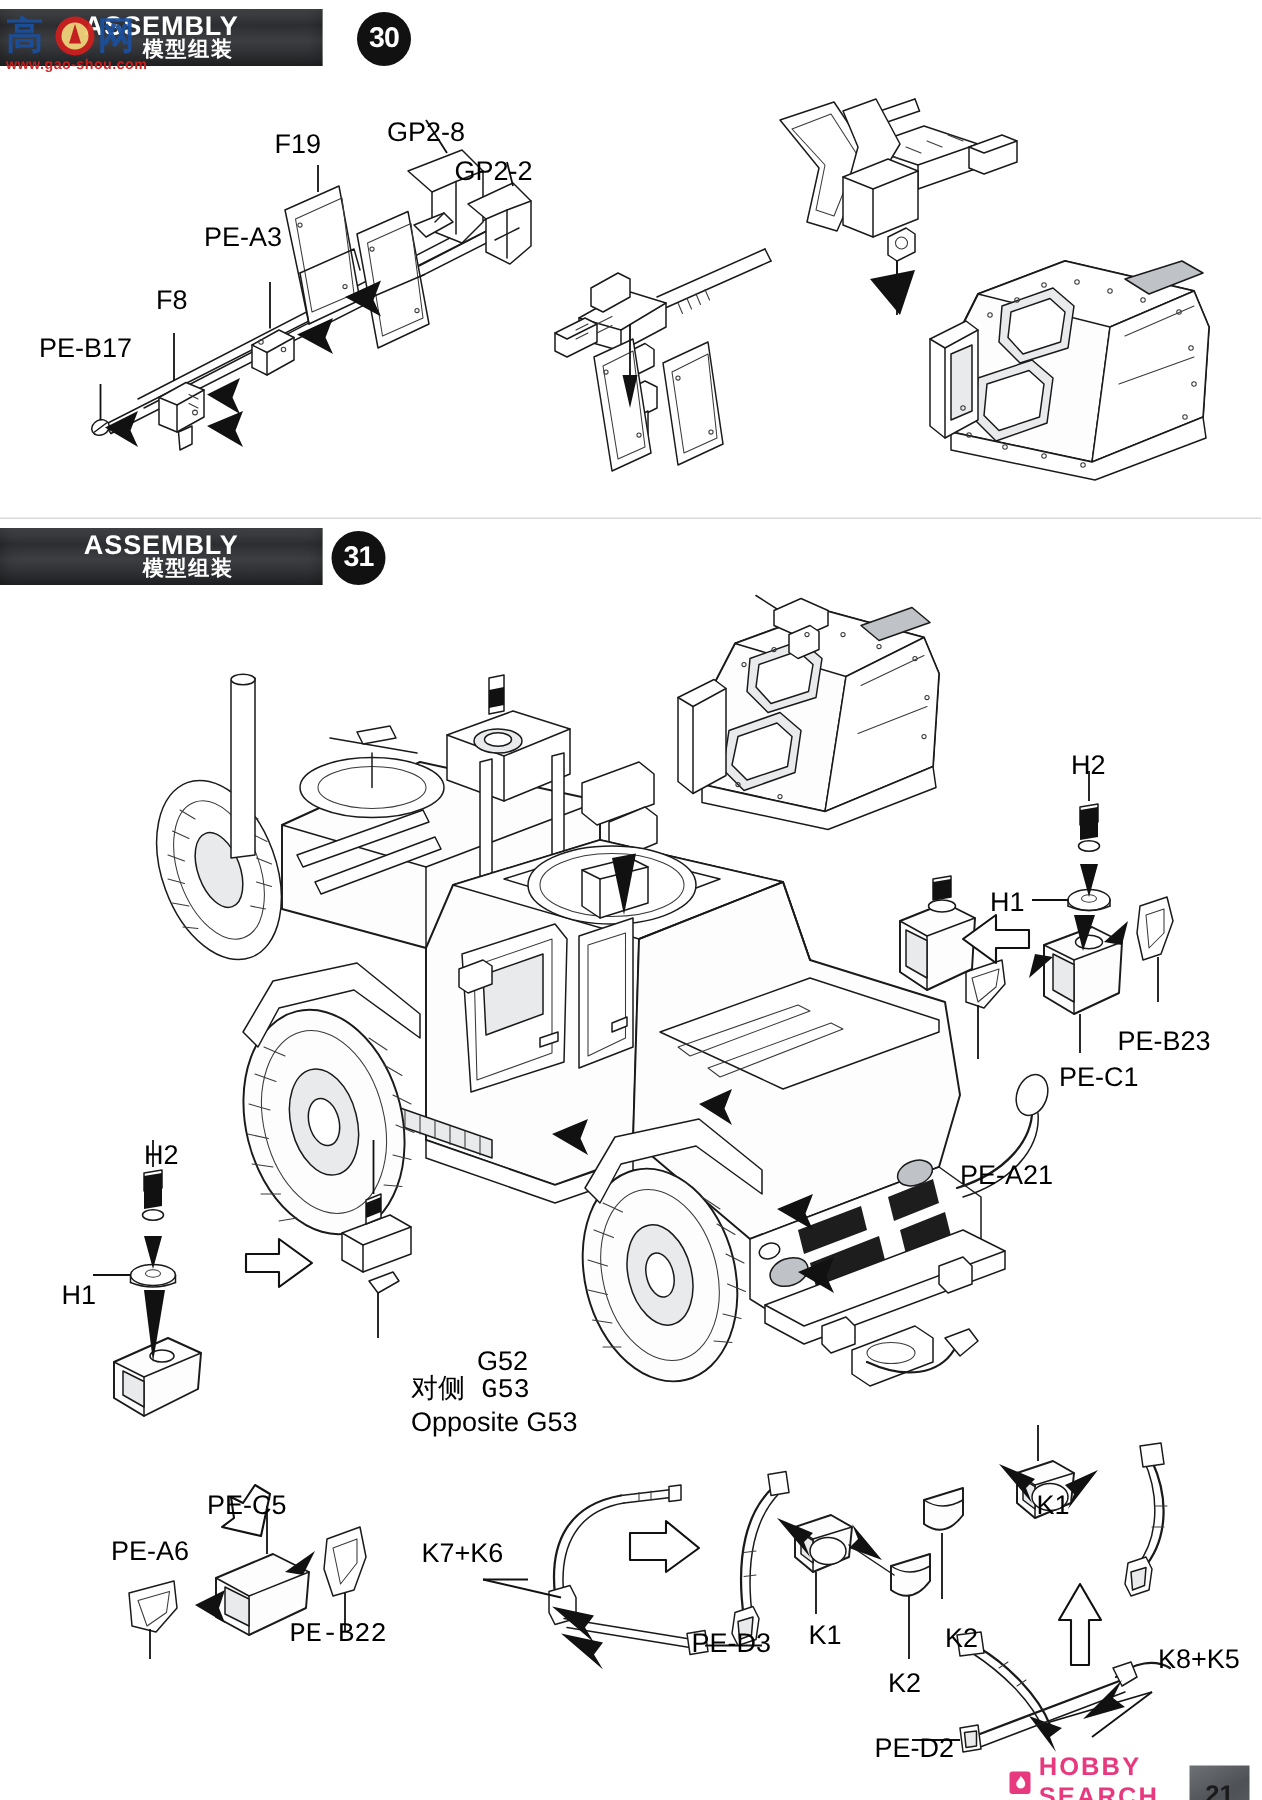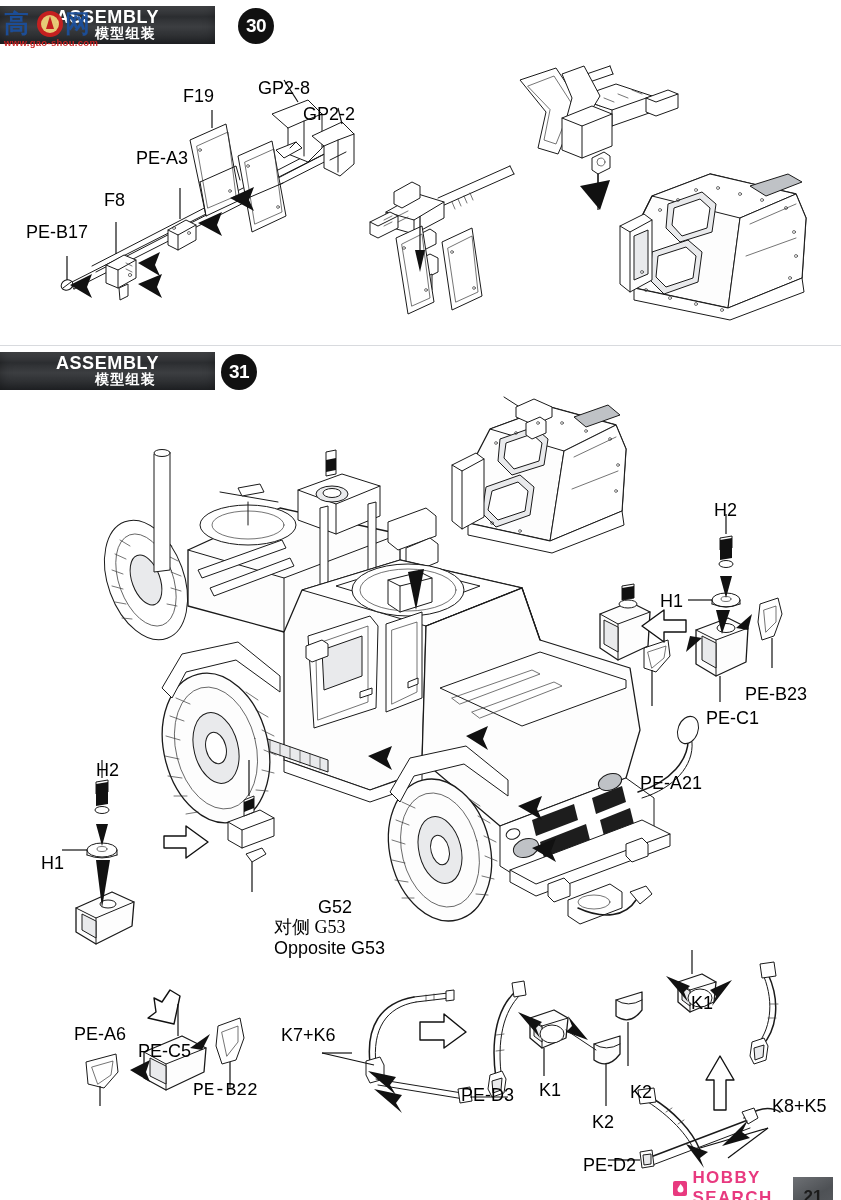--- a/index.html
+++ b/index.html
@@ -56,21 +56,21 @@
     display:flex;align-items:center;justify-content:center;margin-top:20px;
   }
   .pagebox span{color:#1b1b1b;font-weight:bold;font-size:17px;}
 
   
   .lbl{
     position:absolute;font-size:18px;font-weight:400;color:#000;
     white-space:nowrap;line-height:1.18;z-index:5;
     font-family:"Liberation Sans",sans-serif;
   }
-  .lbl.cjk{font-family:Liberation Serif, serif;}
+  .lbl.cjk{font-family:Liberation Mono, monospace;}
   .lbl.multi{line-height:1.30;}
 
   
   .art{position:absolute;z-index:2;}
   svg{display:block;overflow:visible;}
   .ln{fill:none;stroke:#1a1a1a;stroke-width:1;stroke-linejoin:round;stroke-linecap:round;}
   .ln2{fill:none;stroke:#1a1a1a;stroke-width:1.5;stroke-linejoin:round;stroke-linecap:round;}
   .lnt{fill:none;stroke:#3a3a3a;stroke-width:.7;stroke-linejoin:round;stroke-linecap:round;}
   .fillw{fill:#ffffff;stroke:#1a1a1a;stroke-width:1;stroke-linejoin:round;}
   .fillw2{fill:#fdfdfd;stroke:#1a1a1a;stroke-width:1.3;stroke-linejoin:round;}
@@ -656,21 +656,21 @@
 
       <path class="blk" d="M60 80 L80 70 L76 82 L80 92 Z"></path>
       <path class="blk" d="M140 44 L120 58 L132 60 Z"></path>
 
       <path class="leader" d="M108 46 L108 14"></path>
       <path class="leader" d="M30 96 L30 116"></path>
       <path class="leader" d="M160 72 L160 98"></path>
     </svg>
   </div>
 
-  <div class="lbl" style="left:138px;top:993px;margin-top:48px;">PE-C5</div>
+  <div class="lbl" style="left:138px;top:993px;">PE-C5</div>
   <div class="lbl" style="left:74px;top:1024px;">PE-A6</div>
   <div class="lbl" style="left:193px;top:1080px;font-family:Liberation Mono, monospace;">PE-B22</div>
 
   <div class="lbl multi" style="left:274px;top:896px;margin-left:44px;">G52</div>
   <div class="lbl multi cjk" style="left:274px;top:916px;">对侧 G53</div>
   <div class="lbl multi" style="left:274px;top:937px;">Opposite G53</div>
 
   <div class="art" style="left:330px;top:975px;">
     <svg width="180" height="130" viewBox="0 0 180 130">
 

